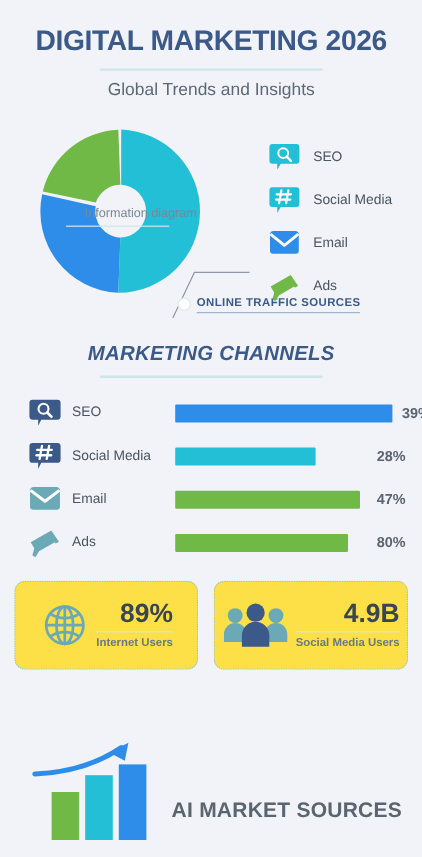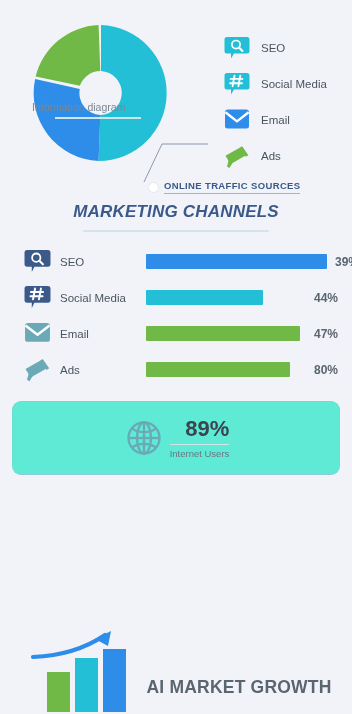--- a/index.html
+++ b/index.html
@@ -21,36 +21,36 @@
   }
   .title-rule{
     width:186px;height:2px;background:#cfe6e9;
     margin:9px auto 8px auto;border-radius:2px;
   }
   .subtitle{font-size:14.5px;color:#5c6874;margin:0;}
 
   
   .donut-section{position:relative;height:180px;margin-top:12px;}
   .callout{
-    position:absolute;left:148px;top:132px;
+    position:absolute;left:148px;top:116px;
     display:flex;align-items:center;gap:5px;margin-top:36px;
   }
   .callout-dot{
     width:9px;height:9px;border-radius:50%;
     background:#ffffff;border:1px solid #e3e8f0;flex:none;
   }
   .callout-text{
     font-size:9.5px;font-weight:bold;letter-spacing:0.35px;
     color:#3b5a8a;border-bottom:1px solid #9fb3cc;padding-bottom:2px;
     white-space:nowrap;
   }
   .leader{position:absolute;left:140px;top:122px;}
   .donut-wrap{position:absolute;left:28px;top:8px;}
   .donut-center-label{
-    position:absolute;left:32px;top:89px;width:132px;text-align:left;
+    position:absolute;left:32px;top:77px;width:132px;text-align:right;
   }
   .donut-center-label .txt{font-size:10.5px;color:#7b8795;}
   .donut-center-label .ul{
     width:86px;height:1.5px;background:#cfe6e9;margin:4px auto 0 auto;
   }
 
   
   .legend{position:absolute;left:224px;top:22px;}
   .legend-row{display:flex;align-items:center;height:28px;margin-bottom:8px;}
   .legend-icon{width:26px;height:24px;flex:none;margin-right:11px;}
@@ -75,46 +75,51 @@
   .bar-track{flex:1;display:flex;align-items:center;}
   .bar-fill{height:15px;border-radius:1px;}
   .bar-pct{
     font-size:12px;font-weight:bold;color:#5a6570;
     margin-left:8px;white-space:nowrap;flex:none;
   }
 
   
   .stats{display:flex;gap:13px;padding:0 12px;margin-top:16px;}
   .stat-card{
-    flex:1;background:#5eead4;border:1.5px dotted #8fc4d8;border-radius:9px;
+    flex:1;background:#fde047;border:1.5px dotted #8fc4d8;border-radius:9px;
     height:74px;display:flex;align-items:center;justify-content:center;
     box-sizing:border-box;padding:0 6px;
   }
   .stat-inner{display:flex;align-items:center;}
   .stat-icon{flex:none;margin-right:5px;}
   .stat-textwrap{display:flex;flex-direction:column;align-items:flex-end;}
   .stat-value{font-size:22px;font-weight:bold;color:#3a4550;line-height:1;}
   .stat-vrule{height:1px;background:#cfe6e9;margin:4px 0 3px 0;width:100%;}
-  .stat-caption{font-size:9.5px;color:#6b7782;white-space:nowrap;}
+  .stat-caption{font-size:9.5px;color:#6b7782;white-space:nowrap;font-weight:bold;}
 
   
   .footer{
     position:absolute;left:0;bottom:14px;width:352px;
     display:flex;align-items:flex-end;justify-content:center;
   }
   .footer-title{
     font-size:17.5px;font-weight:bold;color:#5a6570;letter-spacing:0.2px;
     margin-left:8px;margin-bottom:14px;
   }
 </style>
 </head>
 <body>
 
 <div class="page">
 
+  <div class="header">
+    <h1 class="main-title">DIGITAL MARKETING 2026</h1>
+    <div class="title-rule"></div>
+    <p class="subtitle">Global Trends and Insights</p>
+  </div>
 
   <div class="donut-section">
 
     <svg class="leader" width="70" height="52">
       <path d="M4 48 L22 10 L68 10" fill="none" stroke="#8d98a8" stroke-width="1"></path>
     </svg>
 
     <div class="callout">
       <span class="callout-dot"></span>
       <span class="callout-text">ONLINE TRAFFIC SOURCES</span>
@@ -209,21 +214,21 @@
           <line x1="10.6" y1="3.4" x2="8.7" y2="13.8"></line>
           <line x1="16.3" y1="3.4" x2="14.4" y2="13.8"></line>
           <line x1="6.7" y1="6.6" x2="18.4" y2="6.6"></line>
           <line x1="6.2" y1="10.9" x2="17.9" y2="10.9"></line>
         </g>
       </svg>
       <span class="bar-label" style="width:86px">Social Media</span>
       <span class="bar-track">
         <span class="bar-fill" style="width:117px;background:#22bfd6"></span>
       </span>
-      <span class="bar-pct">44%</span>
+      <span class="bar-pct">28%</span>
     </div>
 
     <div class="bar-row">
       <svg class="bar-icon" viewBox="0 0 26 24">
         <path d="M1 4.8 A3 3 0 0 1 4 1.8 H22 A3 3 0 0 1 25 4.8 V17.5 A2.5 2.5 0 0 1 22.5 20 H3.5 A2.5 2.5 0 0 1 1 17.5 Z" fill="#6aa9b5"></path>
         <path d="M1.4 4.4 L13 13.2 L24.6 4.4" fill="none" stroke="#ffffff" stroke-width="2.4" stroke-linejoin="round"></path>
       </svg>
       <span class="bar-label" style="width:86px">Email</span>
       <span class="bar-track">
         <span class="bar-fill" style="width:154px;background:#71b946"></span>
@@ -263,29 +268,50 @@
           </g>
         </svg>
         <div class="stat-textwrap">
           <div class="stat-value">89%</div>
           <div class="stat-vrule"></div>
           <div class="stat-caption">Internet Users</div>
         </div>
       </div>
     </div>
 
+    <div class="stat-card">
+      <div class="stat-inner">
+        <svg class="stat-icon" width="56" height="40" viewBox="0 0 56 40">
+          <g fill="#6aa9b5">
+            <circle cx="11" cy="12" r="6.2"></circle>
+            <path d="M1.6 34 V27.6 A9.4 9.4 0 0 1 11 18.2 A9.4 9.4 0 0 1 20.4 27.6 V34 Z"></path>
+            <circle cx="45" cy="12" r="6.2"></circle>
+            <path d="M35.6 34 V27.6 A9.4 9.4 0 0 1 45 18.2 A9.4 9.4 0 0 1 54.4 27.6 V34 Z"></path>
+          </g>
+          <g fill="#3b5a8a">
+            <circle cx="28" cy="9.6" r="7.6"></circle>
+            <path d="M16.6 38 V28.6 A11.4 11.4 0 0 1 28 17.2 A11.4 11.4 0 0 1 39.4 28.6 V38 Z"></path>
+          </g>
+        </svg>
+        <div class="stat-textwrap">
+          <div class="stat-value">4.9B</div>
+          <div class="stat-vrule"></div>
+          <div class="stat-caption">Social Media Users</div>
+        </div>
+      </div>
+    </div>
 
   </div>
 
   <div class="footer">
     <svg width="118" height="82" viewBox="0 0 118 82">
       <rect x="26" y="42" width="23" height="40" fill="#71b946"></rect>
       <rect x="54" y="28" width="23" height="54" fill="#22bfd6"></rect>
       <rect x="82" y="19" width="23" height="63" fill="#2e8de8"></rect>
       <g>
         <path d="M12 27 C36 26 62 20 84 5" fill="none" stroke="#2e8de8" stroke-width="4.2" stroke-linecap="round"></path>
         <path d="M90 1 L87 16 L74 9 Z" fill="#2e8de8"></path>
       </g>
     </svg>
-    <div class="footer-title">AI MARKET GROWTH</div>
+    <div class="footer-title">AI MARKET SOURCES</div>
   </div>
 
 </div>
 
 </body></html>

